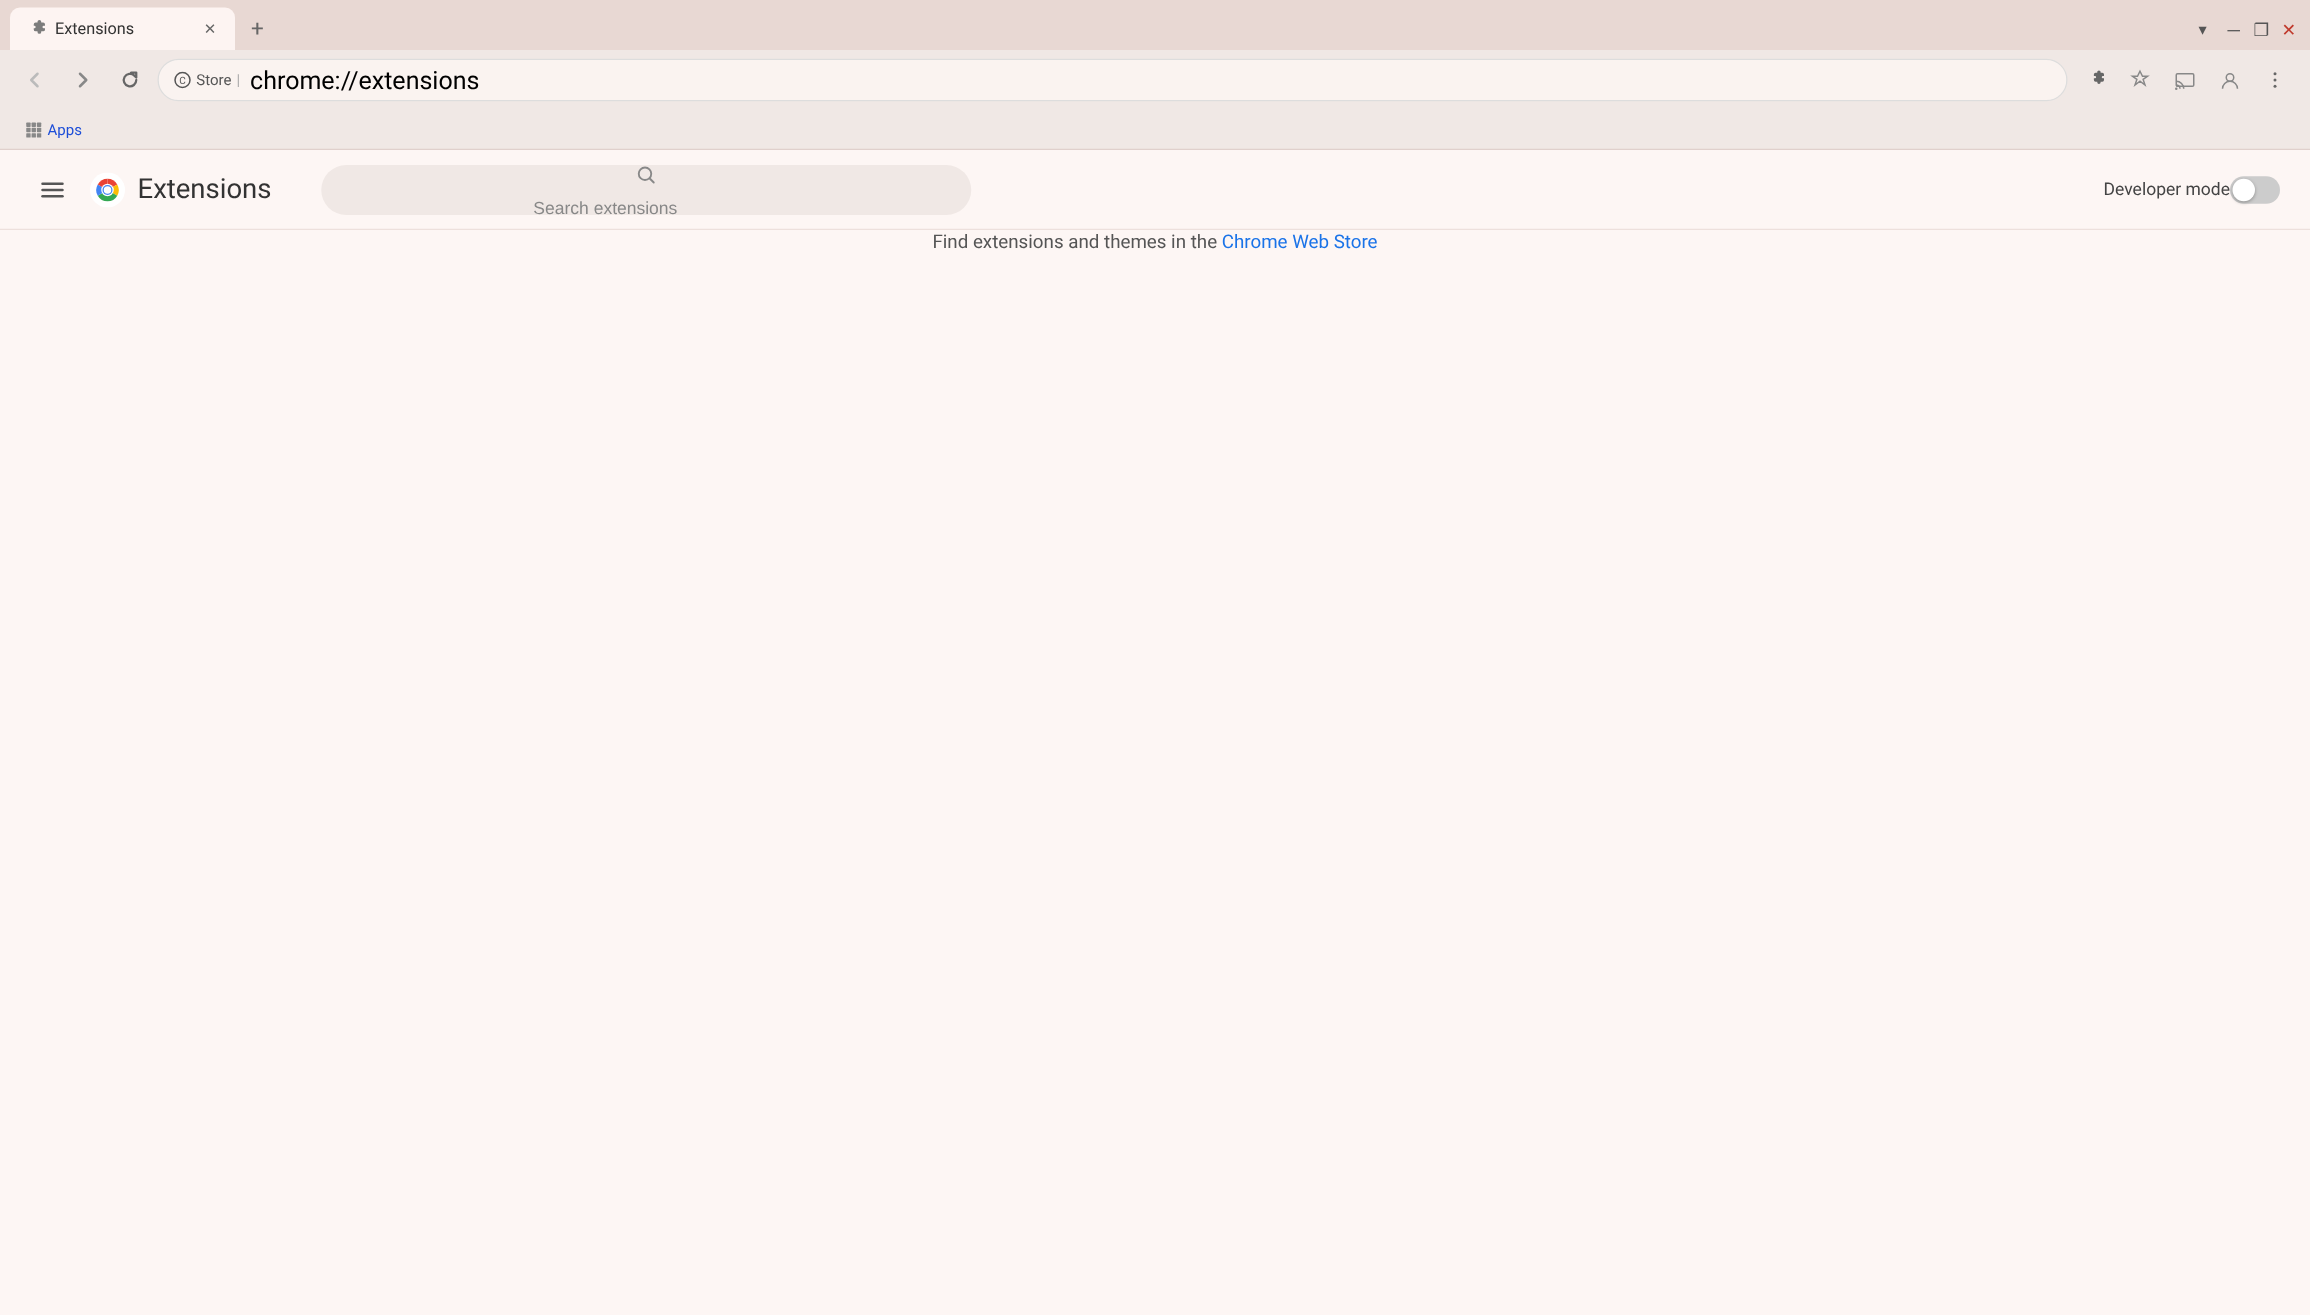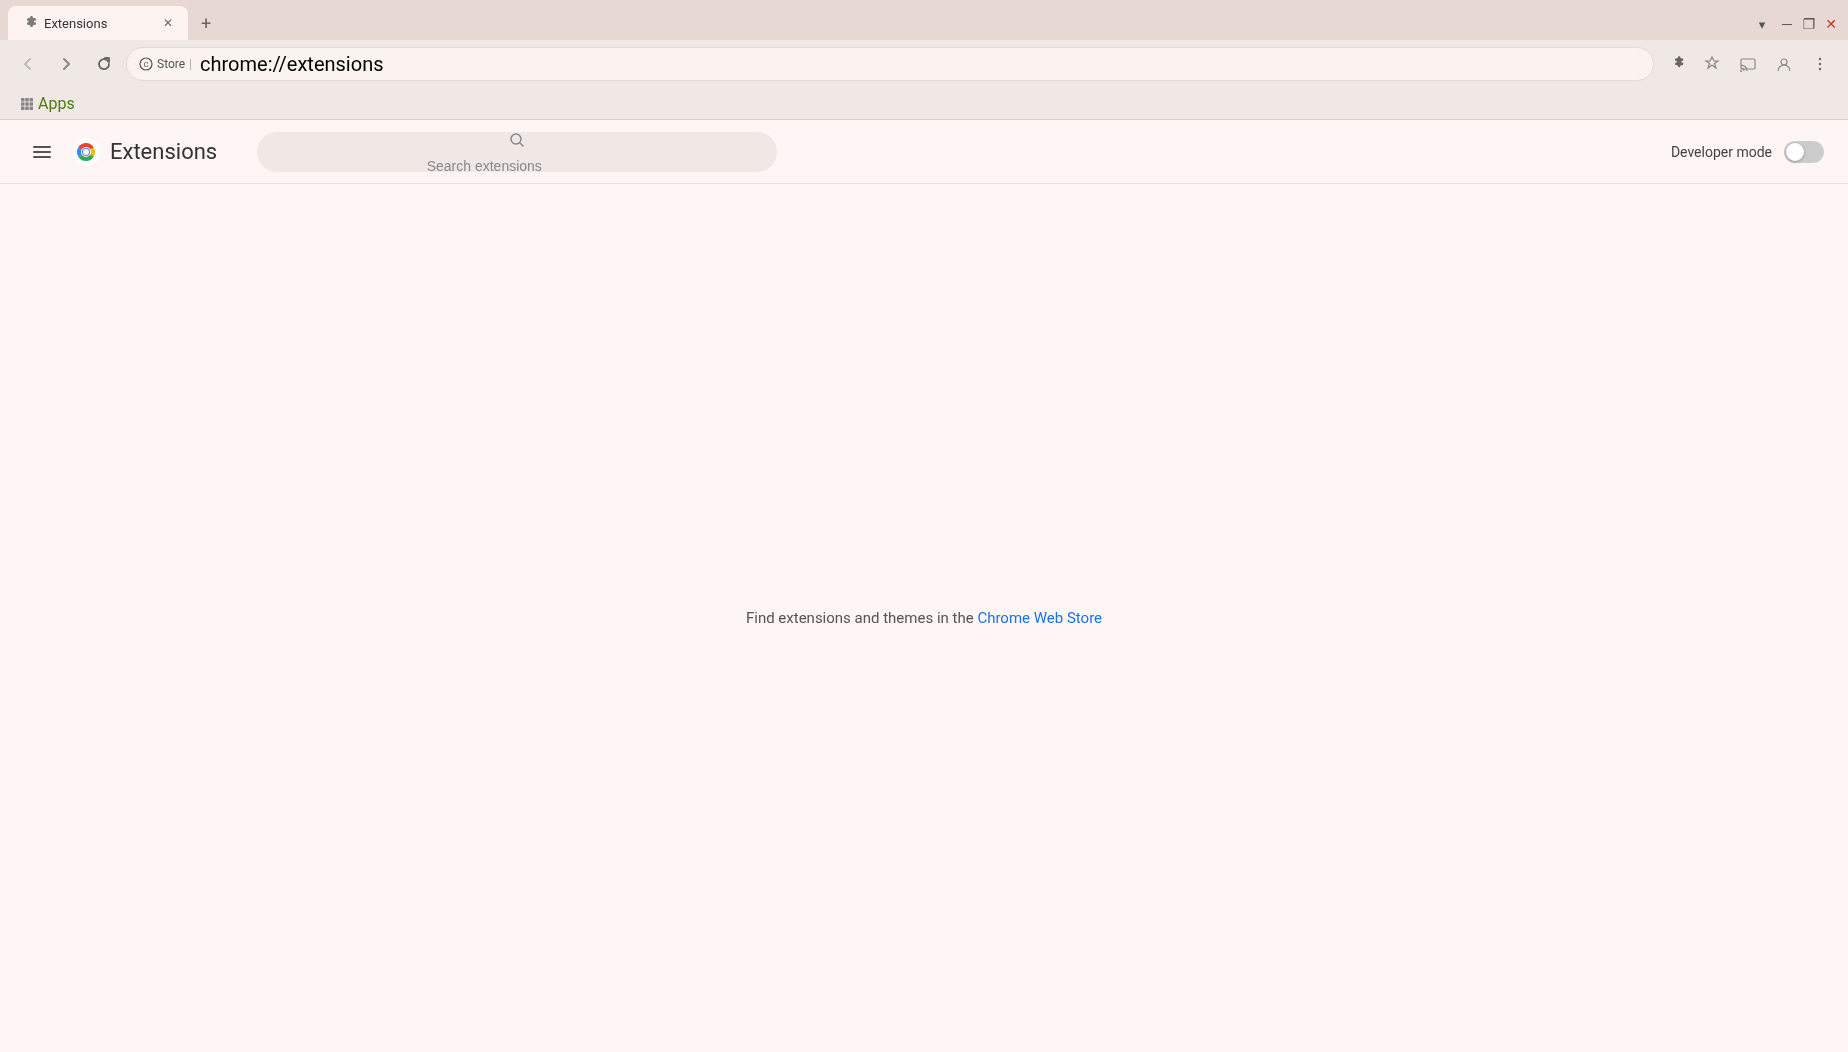--- a/index.html
+++ b/index.html
@@ -197,22 +197,22 @@
       border-bottom: 1px solid #e0d0cc;
     }
 
     .bookmark-item {
       display: flex;
       align-items: center;
       gap: 4px;
       padding: 4px 8px;
       border-radius: 4px;
       cursor: pointer;
-      font-size: 16px;
-      color: #4d7c0f;
+      font-size: 12px;
+      color: #1d4ed8;
     }
 
     
     .content-area {
       flex: 1;
       background: #fdf6f4;
       display: flex;
       flex-direction: column;
       overflow: hidden;
     }
@@ -287,21 +287,20 @@
     .search-icon-wrap {
       color: #666;
       display: flex;
       align-items: center;
     }
 
     .developer-mode-section {
       margin-left: auto;
       display: flex;
       align-items: center;
-      gap: 12px;
     }
 
     .developer-mode-label {
       font-size: 14px;
       color: #444;
     }
 
     
     .toggle-switch {
       width: 40px;
@@ -332,21 +331,21 @@
 
     .toggle-switch.off::after {
       left: 2px;
     }
 
     
     .extensions-content {
       flex: 1;
       display: flex;
       align-items: center;
-      justify-content: center;
+      justify-content: flex-start;
       flex-direction: column;
     }
 
     .empty-state {
       text-align: center;
       font-size: 15px;
       color: #555;
     }
 
     .empty-state a {

